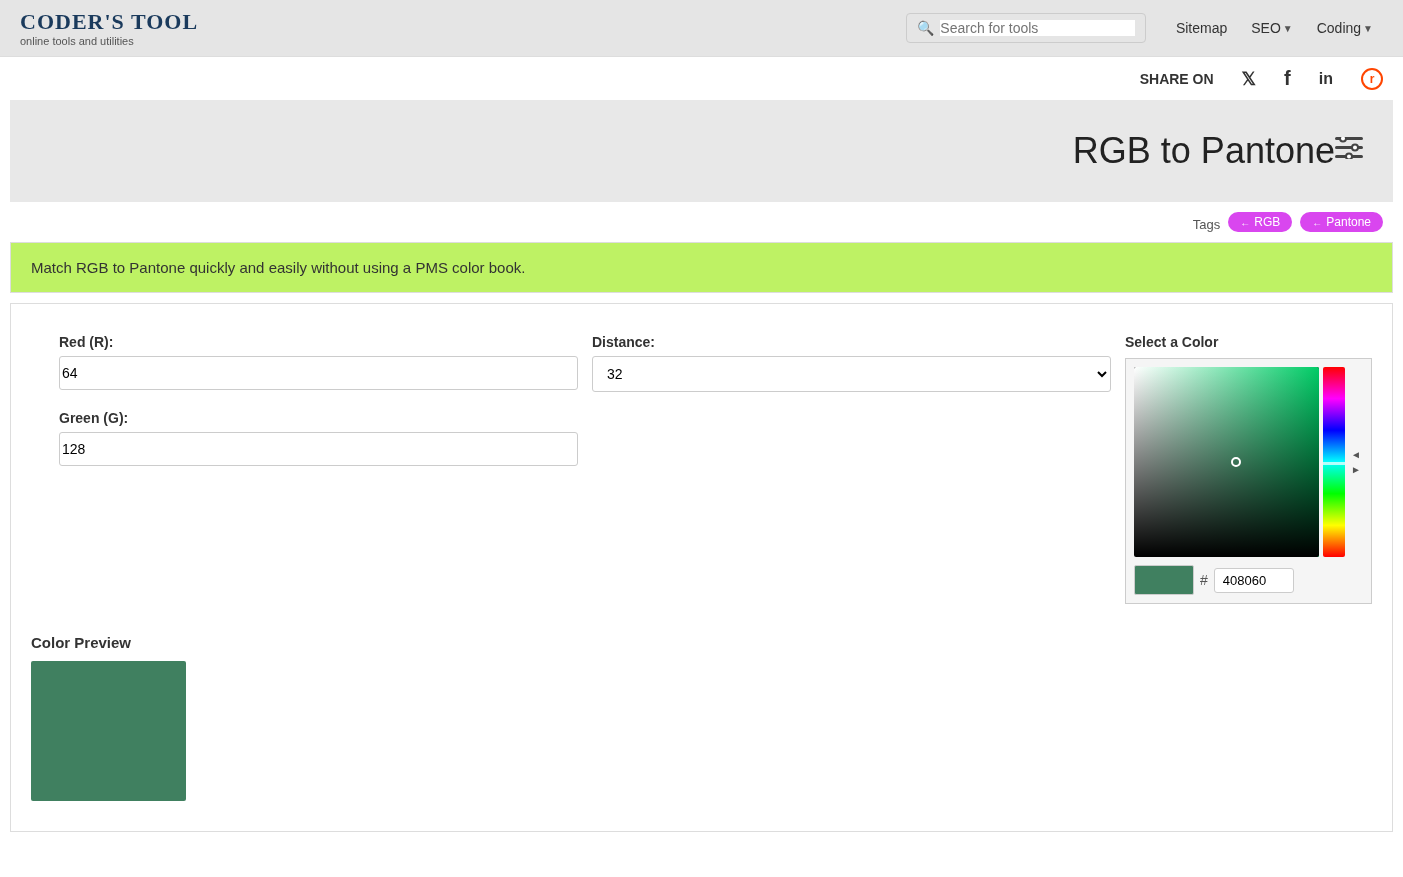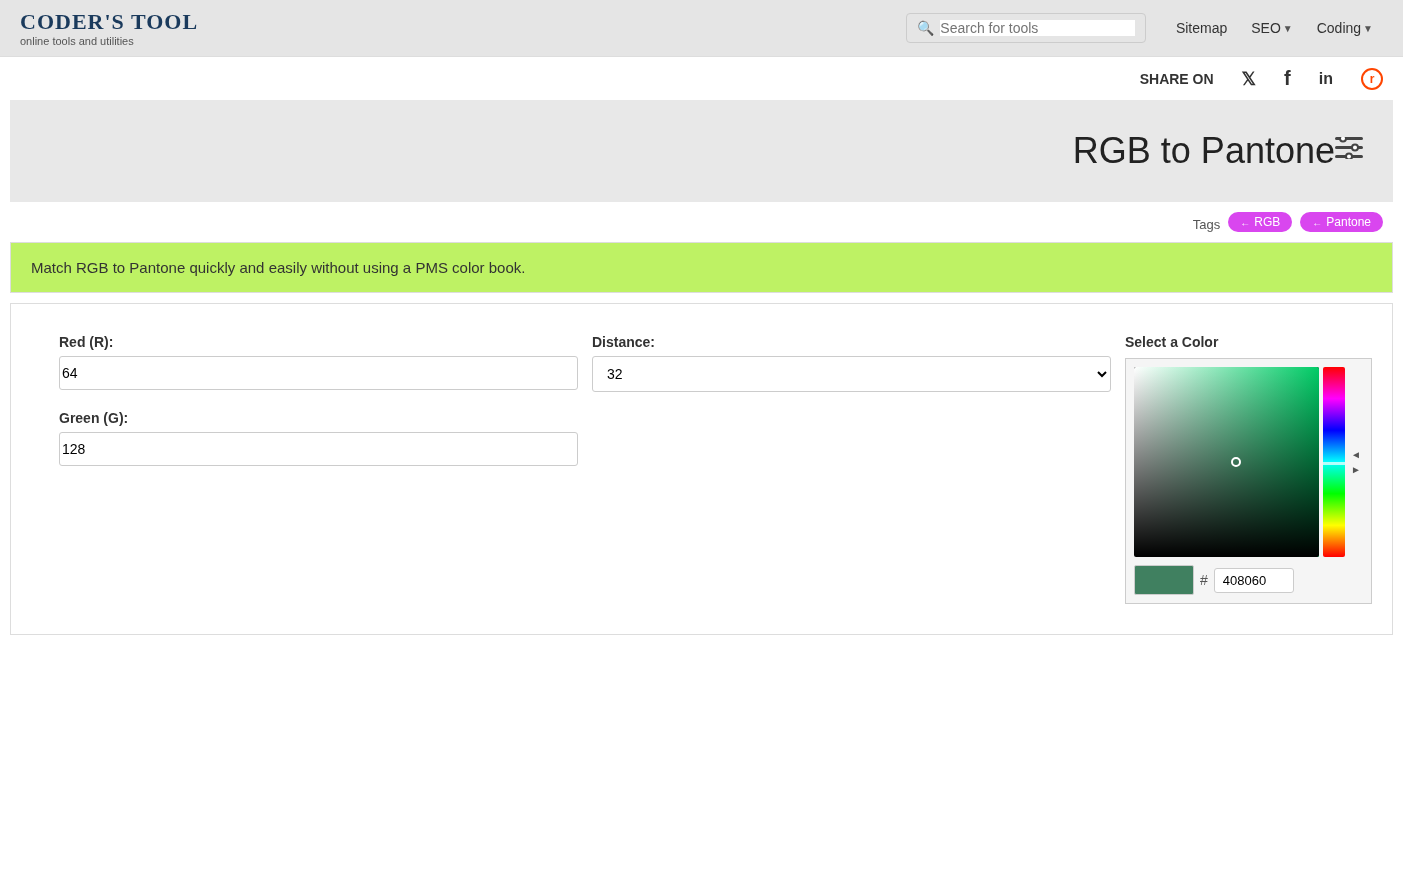--- a/index.html
+++ b/index.html
@@ -467,14 +467,18 @@
 
           <div class="color-hex-row">
             <div class="color-preview-swatch"></div>
             <span class="hash-symbol">#</span>
             <input type="text" class="hex-input" value="408060" style="">
           </div>
         </div>
       </div>
     </div>
 
+    <div class="color-preview-section">
+      <div class="color-preview-title">Color Preview</div>
+      <div class="color-preview-block"></div>
+    </div>
   </div>
 </div>
 
 </body></html>

